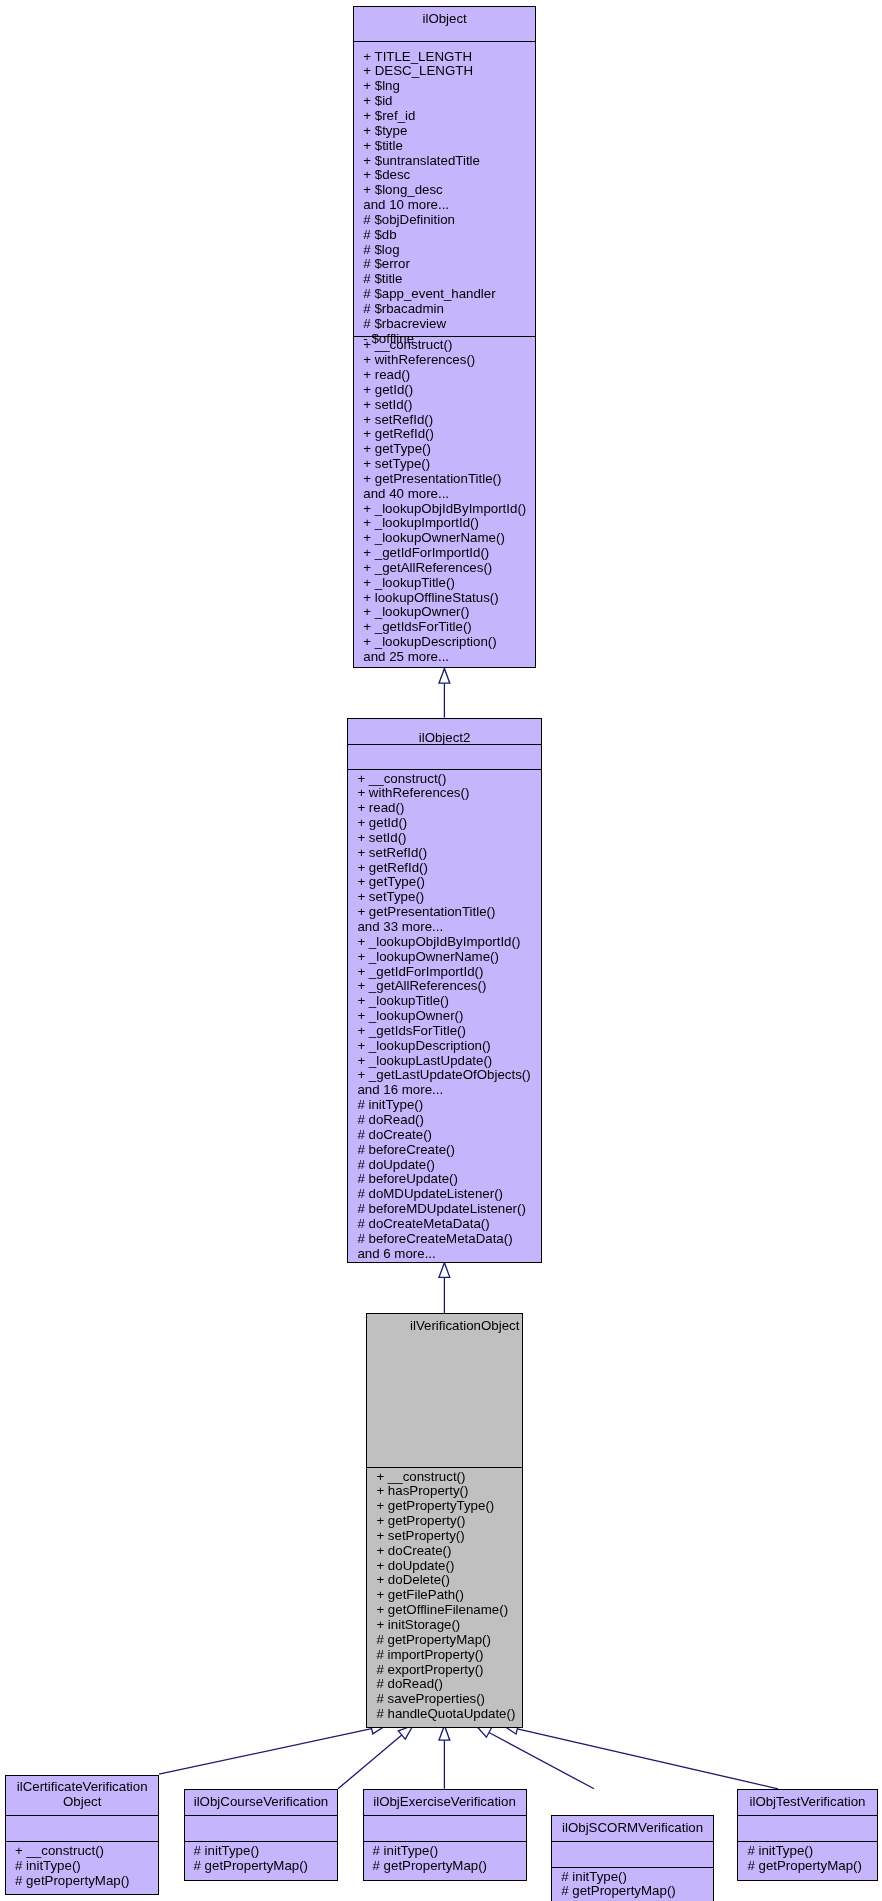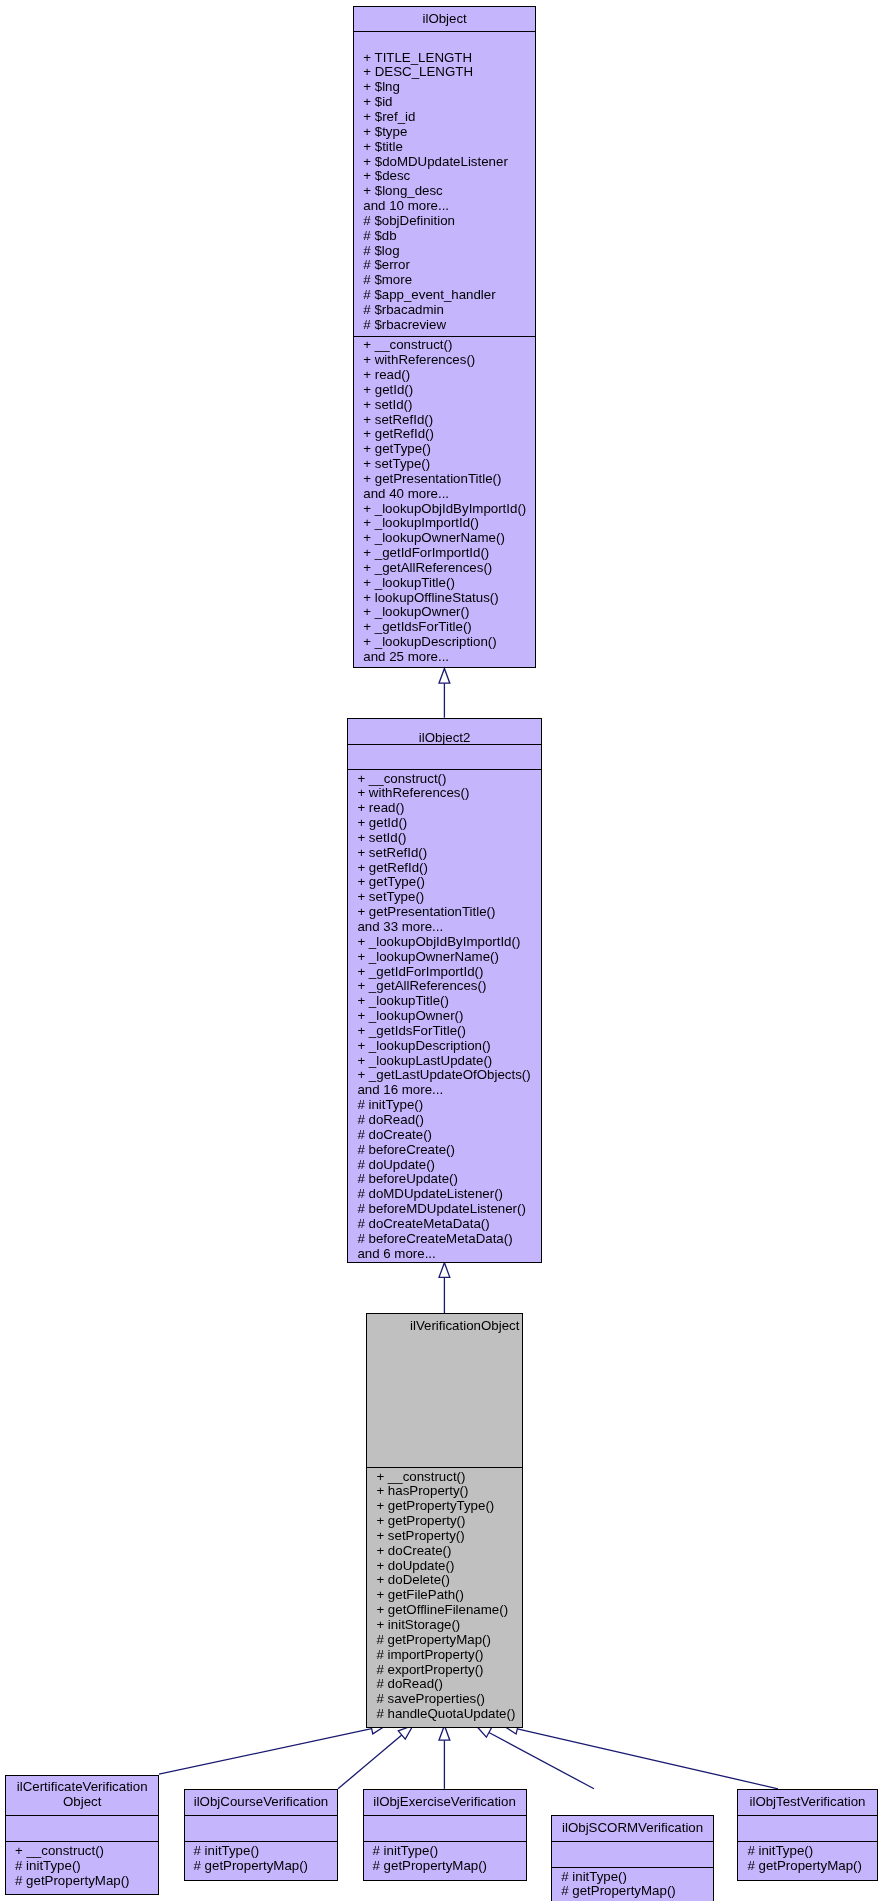--- a/index.html
+++ b/index.html
@@ -53,37 +53,37 @@
       </g>
       <g>
         <line x1="517.33" y1="1728.80" x2="778.00" y2="1788.80" stroke="#191970" stroke-width="1.3"></line>
         <polygon points="503.00,1725.50 516.11,1734.06 518.54,1723.54" fill="#ffffff" stroke="#191970" stroke-width="1.3"></polygon>
       </g>
     </svg>
 <div class="node" style="left: 353.3px; top: 5.6px; width: 182.7px; height: 662.7px;">
       <div class="compartment" style="top: 0px; height: 25.5px;">
         <span class="title-text" style="margin-top: 5.33px;">ilObject</span>
       </div>
-      <div class="compartment ruled" style="top: 24px; height: 303.6px; padding-top: 19px;">
+      <div class="compartment ruled" style="top: 34px; height: 303.6px; padding-top: 8px;">
         <span class="member">+ TITLE_LENGTH</span>
         <span class="member">+ DESC_LENGTH</span>
         <span class="member">+ $lng</span>
         <span class="member">+ $id</span>
         <span class="member">+ $ref_id</span>
         <span class="member">+ $type</span>
         <span class="member">+ $title</span>
-        <span class="member">+ $doMDUpdateListener</span>
+        <span class="member">+ $untranslatedTitle</span>
         <span class="member">+ $desc</span>
         <span class="member">+ $long_desc</span>
         <span class="member">and 10 more...</span>
         <span class="member"># $objDefinition</span>
         <span class="member"># $db</span>
         <span class="member"># $log</span>
         <span class="member"># $error</span>
-        <span class="member"># $more</span>
+        <span class="member"># $title</span>
         <span class="member"># $app_event_handler</span>
         <span class="member"># $rbacadmin</span>
         <span class="member"># $rbacreview</span>
         <span class="member">- $offline</span>
       </div>
       <div class="compartment ruled" style="top: 329.1px; height: 333.6px; padding-top: 1.6px;">
         <span class="member">+ __construct()</span>
         <span class="member">+ withReferences()</span>
         <span class="member">+ read()</span>
         <span class="member">+ getId()</span>

